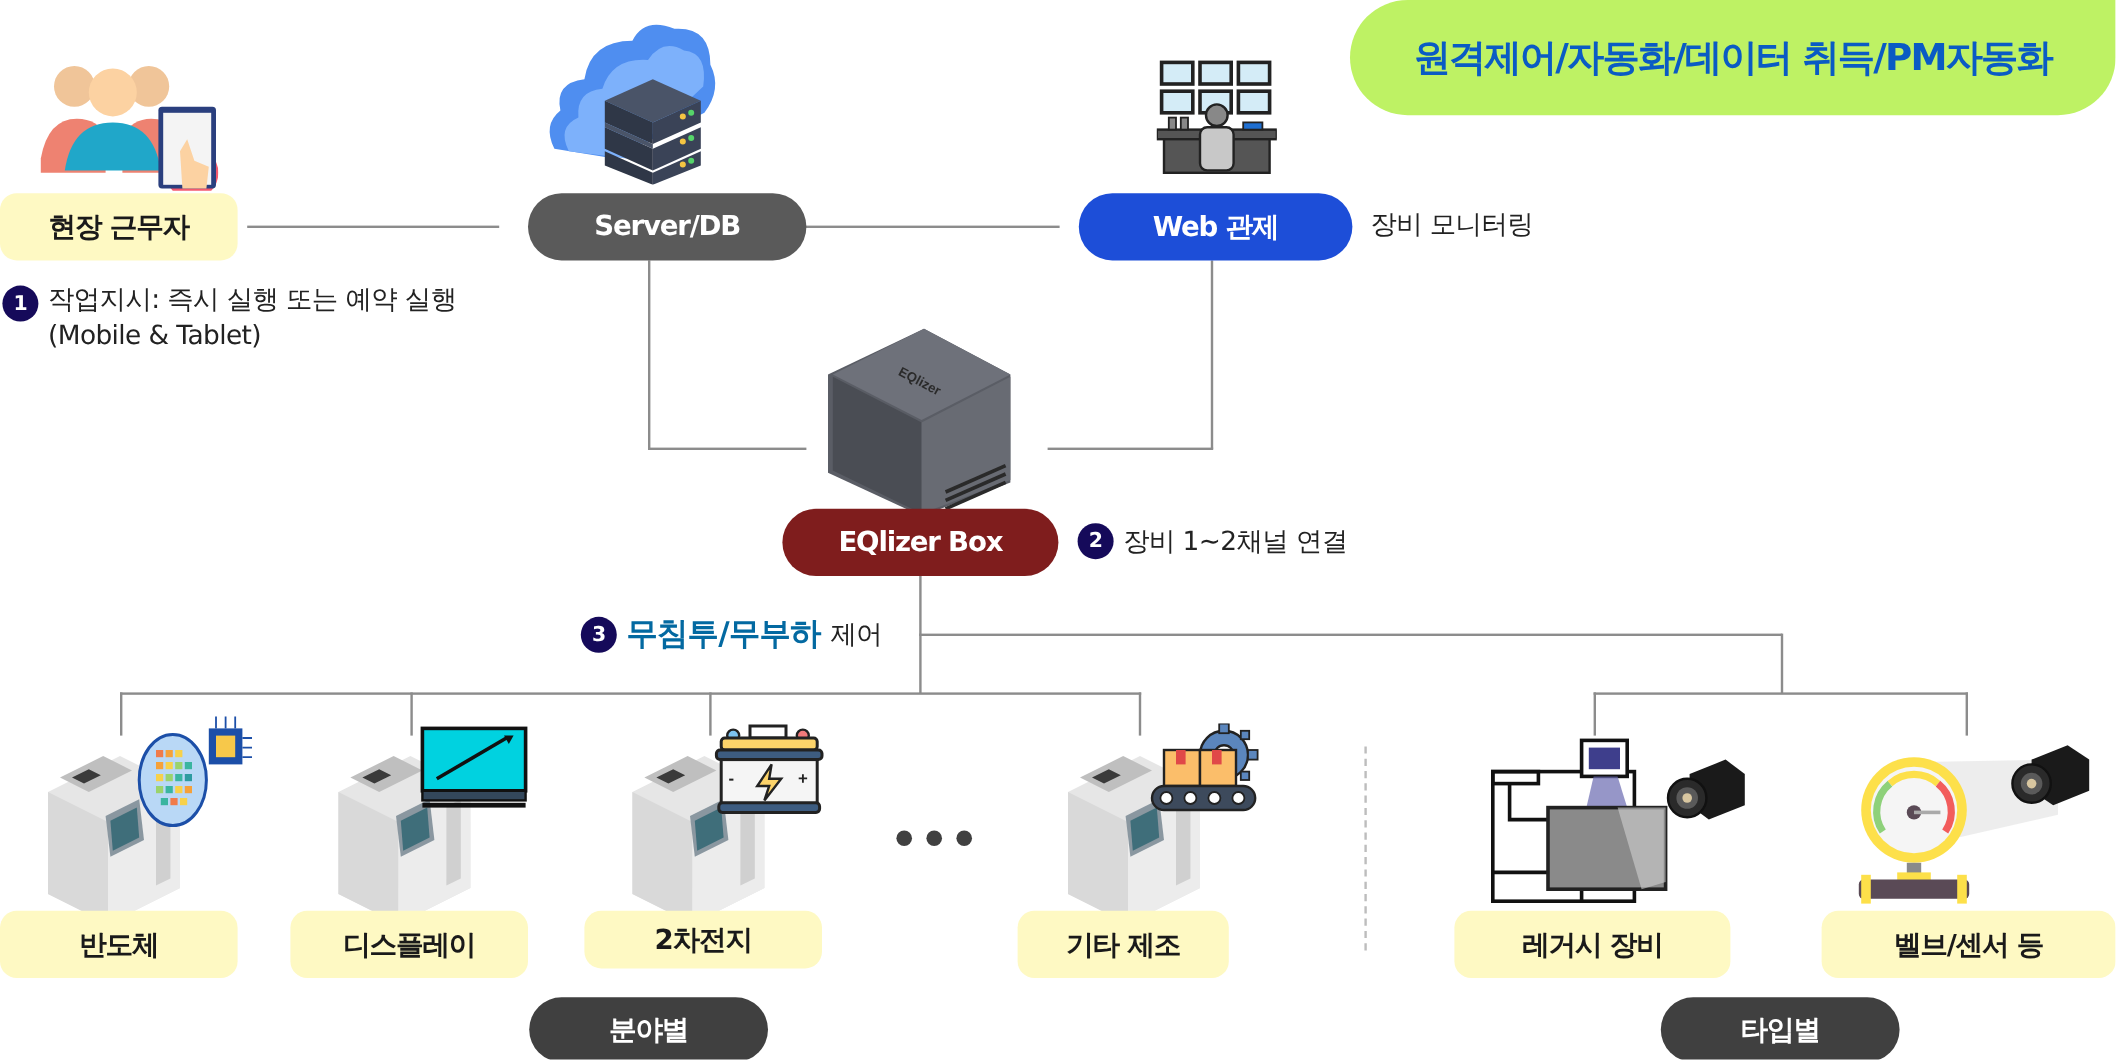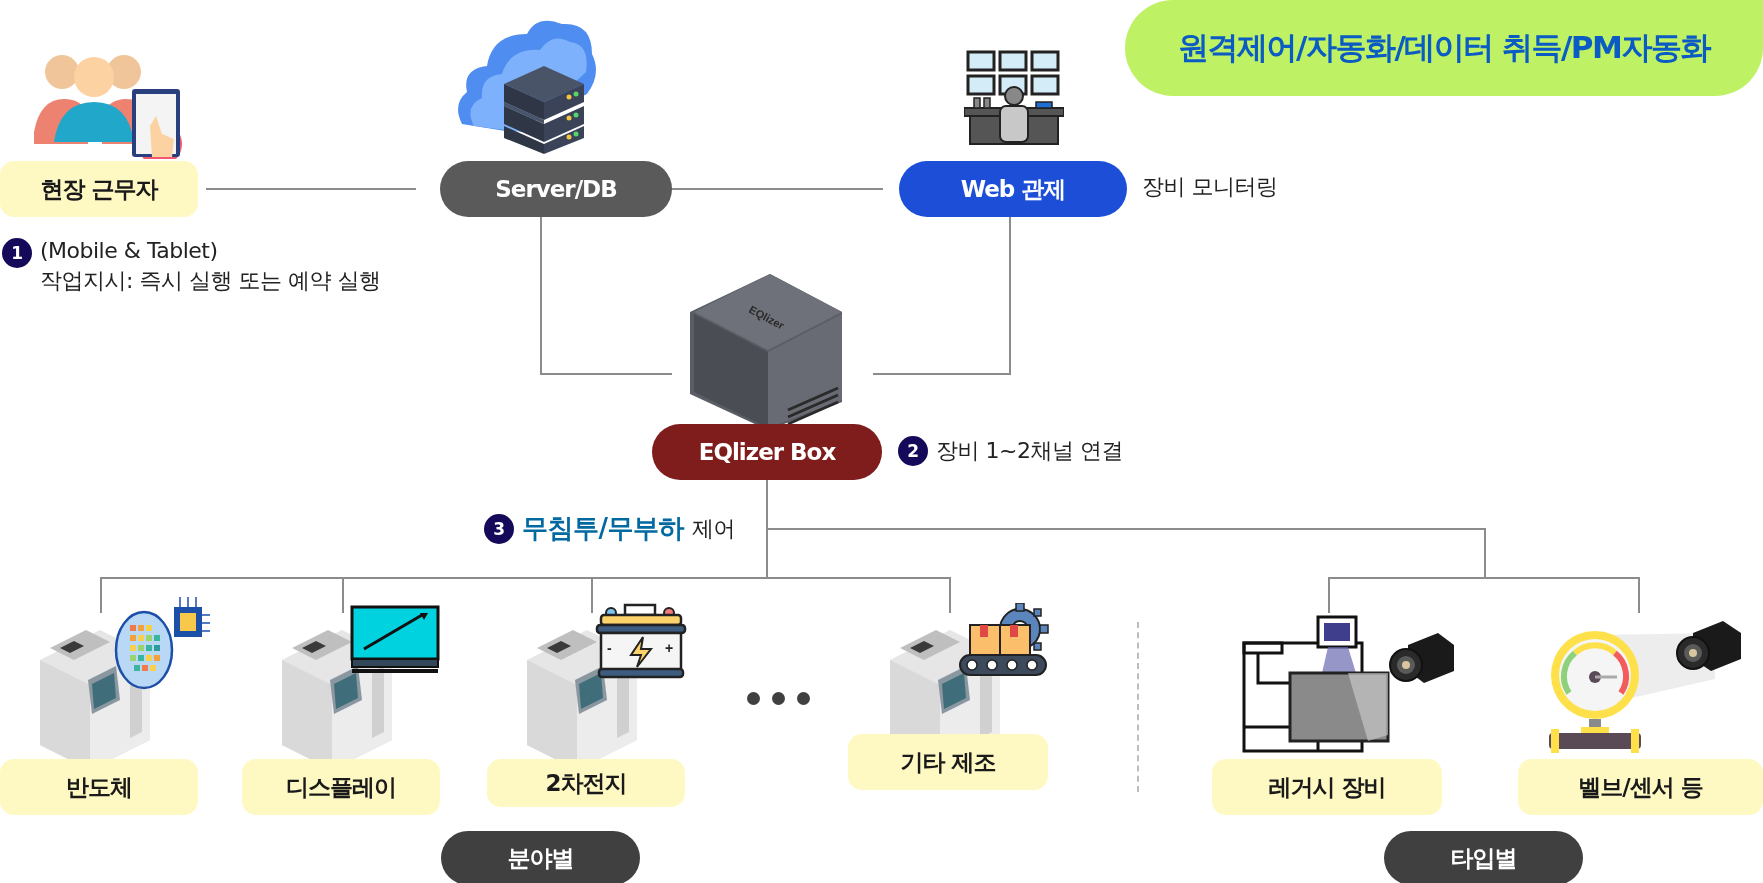--- a/index.html
+++ b/index.html
@@ -119,22 +119,22 @@
 <div class="pill pill-blue" style="left:899px;top:161px;width:228px;height:56px;">
   <span>Web 관제</span>
 </div>
 <div class="note" style="left:1142px;top:172px;">
   <span>장비 모니터링</span>
 </div>
 
 <div class="note" style="left:2px;top:236px;align-items:flex-start;">
   <span class="num" style="margin-top:2px;">1</span>
   <div style="display:flex;flex-direction:column;line-height:30px;">
+    <span>작업지시: 즉시 실행 또는 예약 실행</span>
     <span>(Mobile &amp; Tablet)</span>
-    <span>작업지시: 즉시 실행 또는 예약 실행</span>
   </div>
 </div>
 
 <div class="pill pill-navy" style="left:652px;top:424px;width:230px;height:56px;">
   <span>EQlizer Box</span>
 </div>
 
 <div class="note" style="left:898px;top:436px;">
   <span class="num">2</span>
   <span>장비 1~2채널 연결</span>
@@ -297,21 +297,21 @@
 
 <div class="pill pill-gray" style="left:0;top:759px;width:198px;height:56px;">
   <span>반도체</span>
 </div>
 <div class="pill pill-gray" style="left:242px;top:759px;width:198px;height:56px;">
   <span>디스플레이</span>
 </div>
 <div class="pill pill-gray" style="left:487px;top:759px;width:198px;height:48px;">
   <span>2차전지</span>
 </div>
-<div class="pill pill-gray" style="left:848px;top:734px;width:200px;height:56px;">
+<div class="pill pill-gray" style="left:848px;top:759px;width:176px;height:56px;">
   <span>기타 제조</span>
 </div>
 
 <div class="pill pill-gray" style="left:1212px;top:759px;width:230px;height:56px;">
   <span>레거시 장비</span>
 </div>
 <div class="pill pill-gray" style="left:1518px;top:759px;width:245px;height:56px;">
   <span>벨브/센서 등</span>
 </div>
 

